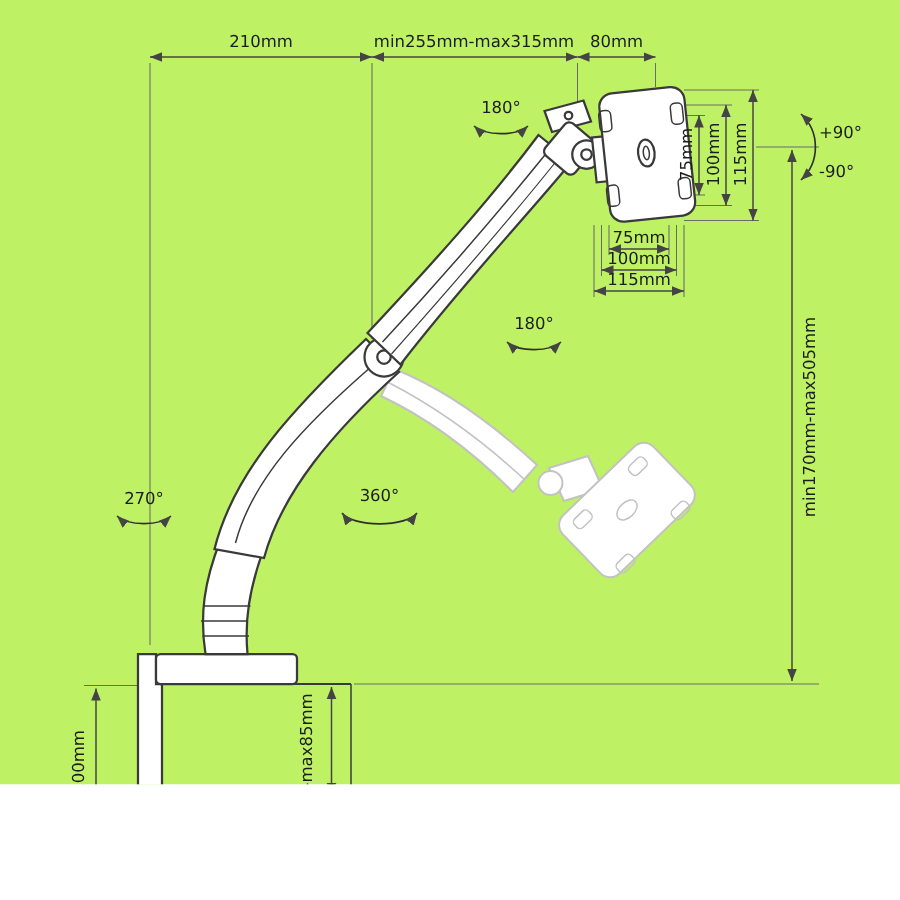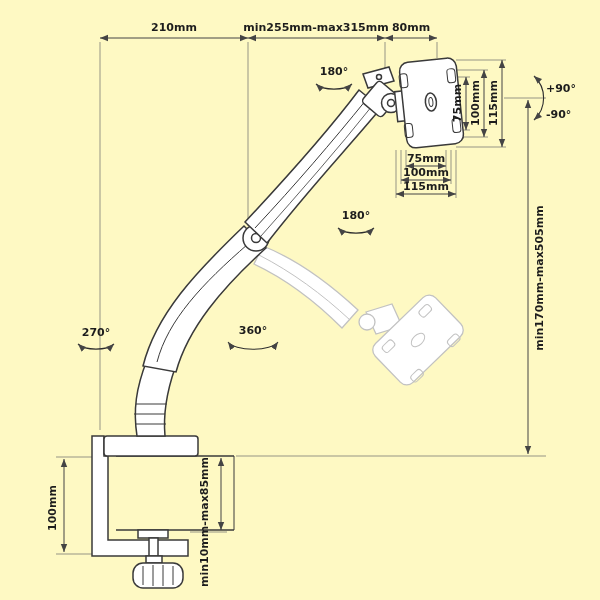--- a/index.html
+++ b/index.html
@@ -1,17 +1,17 @@
 <!DOCTYPE html>
 <html><head>
 <meta charset="utf-8">
 <style>
   html,body{margin:0;padding:0;background:#fff;}
-  .canvas{position:relative;width:600px;height:600px;background:#fef9c3;overflow:hidden;
-          font-family:"DejaVu Sans", sans-serif;font-weight:bold;}
+  .canvas{position:relative;width:600px;height:523px;background:#bef264;overflow:hidden;
+          font-family:"DejaVu Sans", sans-serif;}
   svg{display:block;}
   .dim-line{stroke:#444;stroke-width:1;fill:none;}
   .ext{stroke:#6a6a6a;stroke-width:0.7;fill:none;}
   .draw{stroke:#3a3a3a;stroke-width:1.5;fill:#fff;}
   .draw-thin{stroke:#3a3a3a;stroke-width:1;fill:none;}
   .ghost{stroke:#c2c2c2;stroke-width:1.3;fill:#fff;}
   .ghost-thin{stroke:#c2c2c2;stroke-width:1;fill:none;}
   .arc{stroke:#2e2e2e;stroke-width:1.1;fill:none;}
   text{font-size:11px;fill:#1d1d1d;}
   .rot{font-size:11px;}

